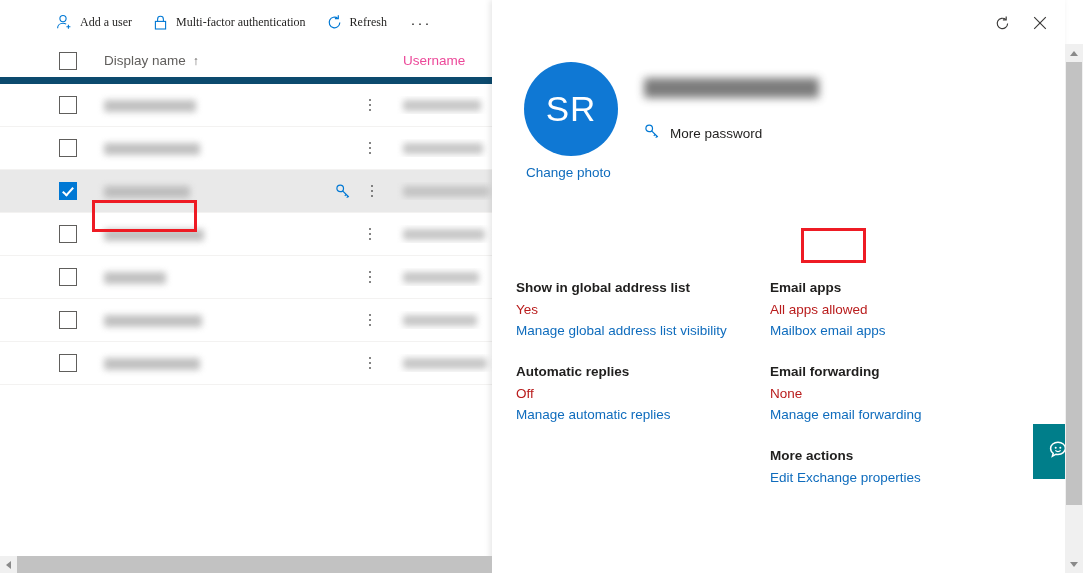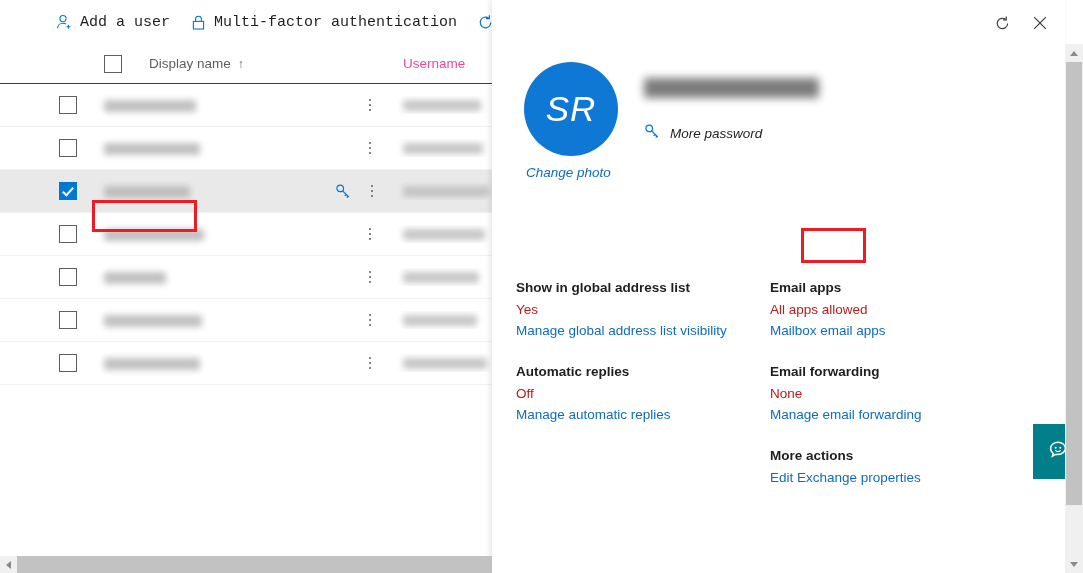--- a/index.html
+++ b/index.html
@@ -37,27 +37,27 @@
     align-items: center;
     padding-left: 48px;
     box-sizing: border-box;
   }
   .cmd-btn {
     display: flex;
     align-items: center;
     height: 36px;
     padding: 0 8px;
     margin-right: 4px;
-    font-size: 15px;
+    font-size: 12px;
     color: #201f1e;
     cursor: pointer;
     white-space: nowrap;
     background: transparent;
     border: none;
-    font-family: Liberation Mono, monospace;
+    font-family: Liberation Serif, serif;
   }
   .cmd-icon {
     width: 17px; height: 17px;
     margin-right: 7px;
     display: inline-flex;
     align-items: center;
     justify-content: center;
     flex: 0 0 auto;
   }
   .cmd-icon svg { display: block; }
@@ -83,24 +83,23 @@
   }
   .tbl-row {
     display: flex;
     align-items: center;
     height: 43px;
     box-sizing: border-box;
     position: relative;
   }
   #tbl-header {
     height: 40px;
-    border-bottom: 1px solid #0c4a6e;
+    border-bottom: 7px solid #0c4a6e;
     color: #605e5c;
     font-size: 13.5px;
-    padding-left: 45px;
   }
   .tbl-body-row {
     border-bottom: 1px solid #f3f2f1;
     background: #ffffff;
     cursor: pointer;
   }
   .tbl-body-row.selected { background: #e9e9e9; }
 
   .cell-check {
     width: 58px;
@@ -259,21 +258,20 @@
     color: #3b3a39;
   }
 
   #panel-head {
     position: absolute;
     left: 0; top: 62px;
     width: 573px;
     display: flex;
     padding-left: 32px;
     box-sizing: border-box;
-    font-style: italic;
   }
   #avatar-block { width: 120px; flex: 0 0 120px; }
   #avatar {
     width: 94px; height: 94px;
     border-radius: 50%;
     background: #0f78d4;
     color: #ffffff;
     display: flex;
     align-items: center;
     justify-content: center;

